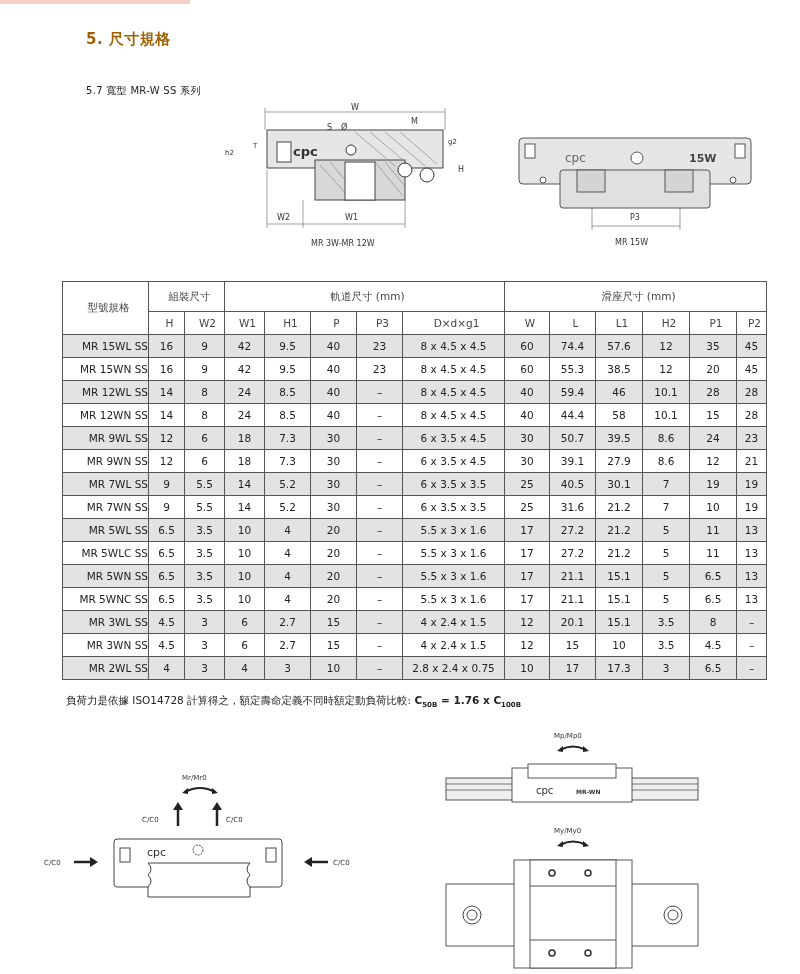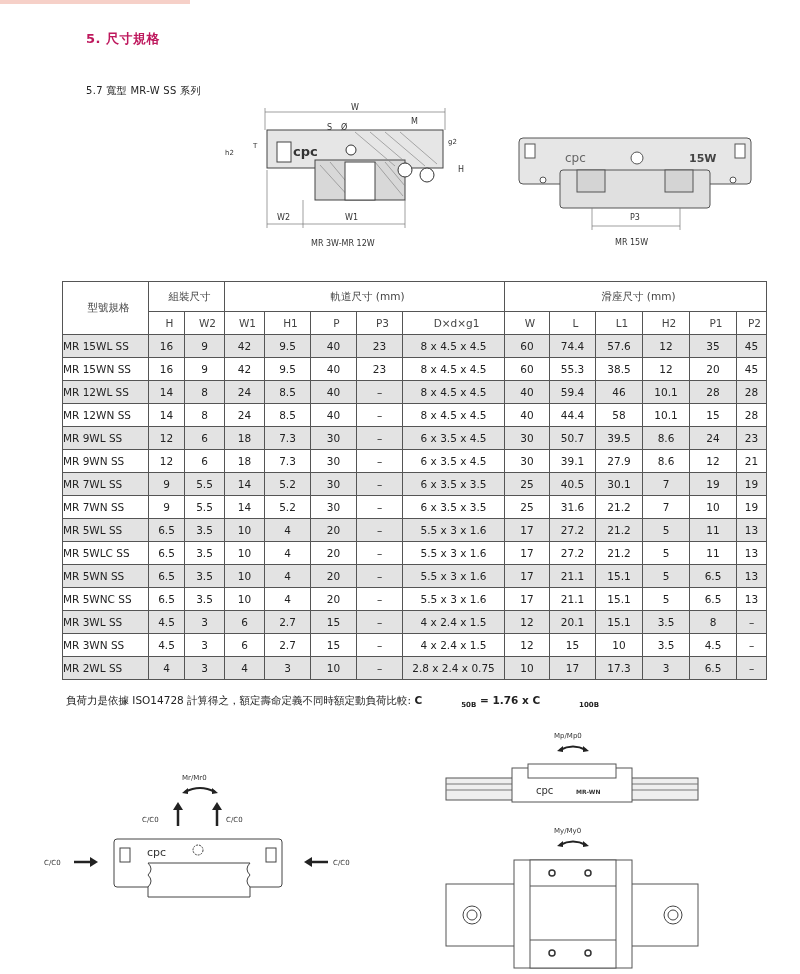--- a/index.html
+++ b/index.html
@@ -1,30 +1,30 @@
 <!DOCTYPE html>
 <html><head>
 <meta charset="utf-8">
 <style>
   html, body { margin:0; padding:0; background:#ffffff; }
   body { width:800px; height:974px; position:relative; overflow:hidden;
          font-family:"DejaVu Sans", "Liberation Sans", sans-serif; color:#222; }
   .abs { position:absolute; }
   .topbar { left:0; top:0; width:190px; height:4px; background:#f6d0c8; }
-  .sec-title { left:86px; top:30px; font-size:13px; font-weight:bold; color:#be185d; letter-spacing:0.5px; }
+  .sec-title { left:86px; top:30px; font-size:15px; font-weight:bold; color:#a16207; letter-spacing:0.5px; }
   .sub-title { left:86px; top:84px; font-size:10px; color:#222; letter-spacing:0.3px; }
   table.spec { position:absolute; left:62px; top:281px; border-collapse:collapse;
                font-size:10.5px; color:#222; }
   table.spec td, table.spec th { border:1px solid #555; text-align:center; padding:0; height:22px; font-weight:normal; }
   table.spec th { background:#fff; color:#444;padding-left:6px; }
   table.spec tr.odd td { background:#e3e3e3; }
   table.spec tr.even td { background:#fff; }
-  table.spec td.model { text-align:left; }
+  table.spec td.model { text-align:right; }
   .note { left:66px; top:694px; font-size:10.5px; color:#222; }
-  .note sub { font-size:7px;margin-left:39px; }
+  .note sub { font-size:7px; }
   svg text { font-family:"DejaVu Sans", sans-serif; }
 </style>
 </head>
 <body>
 
 <div class="abs topbar"></div>
 <div class="abs sec-title">5. 尺寸規格</div>
 <div class="abs sub-title">
   <span>5.7</span>
   <span>寬型 MR-W SS 系列</span>

